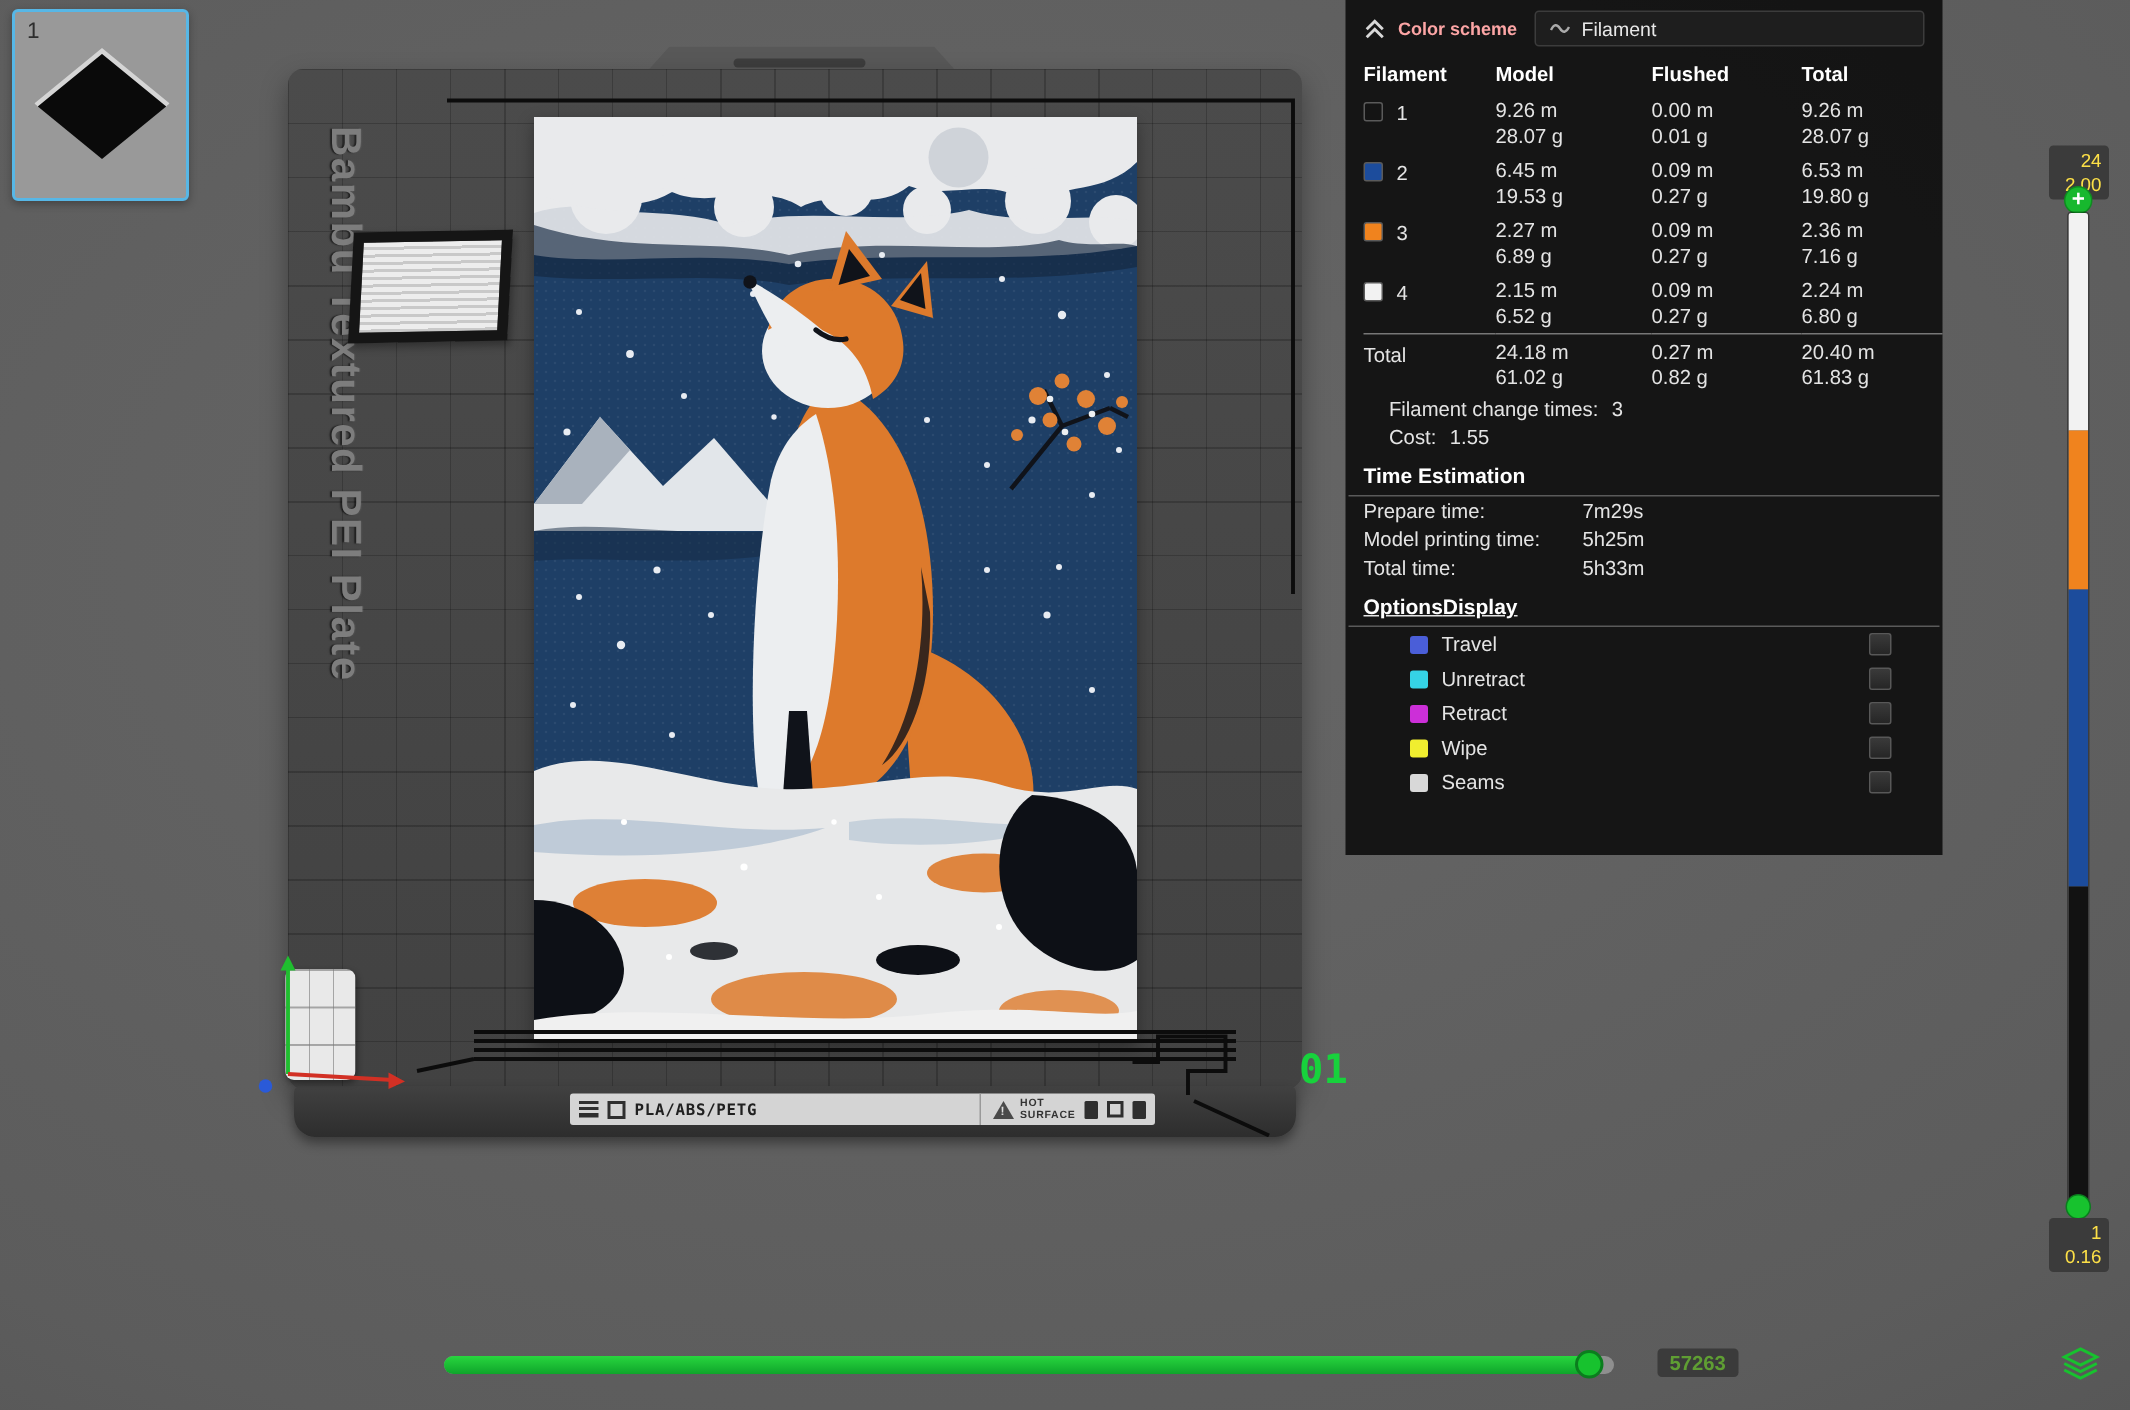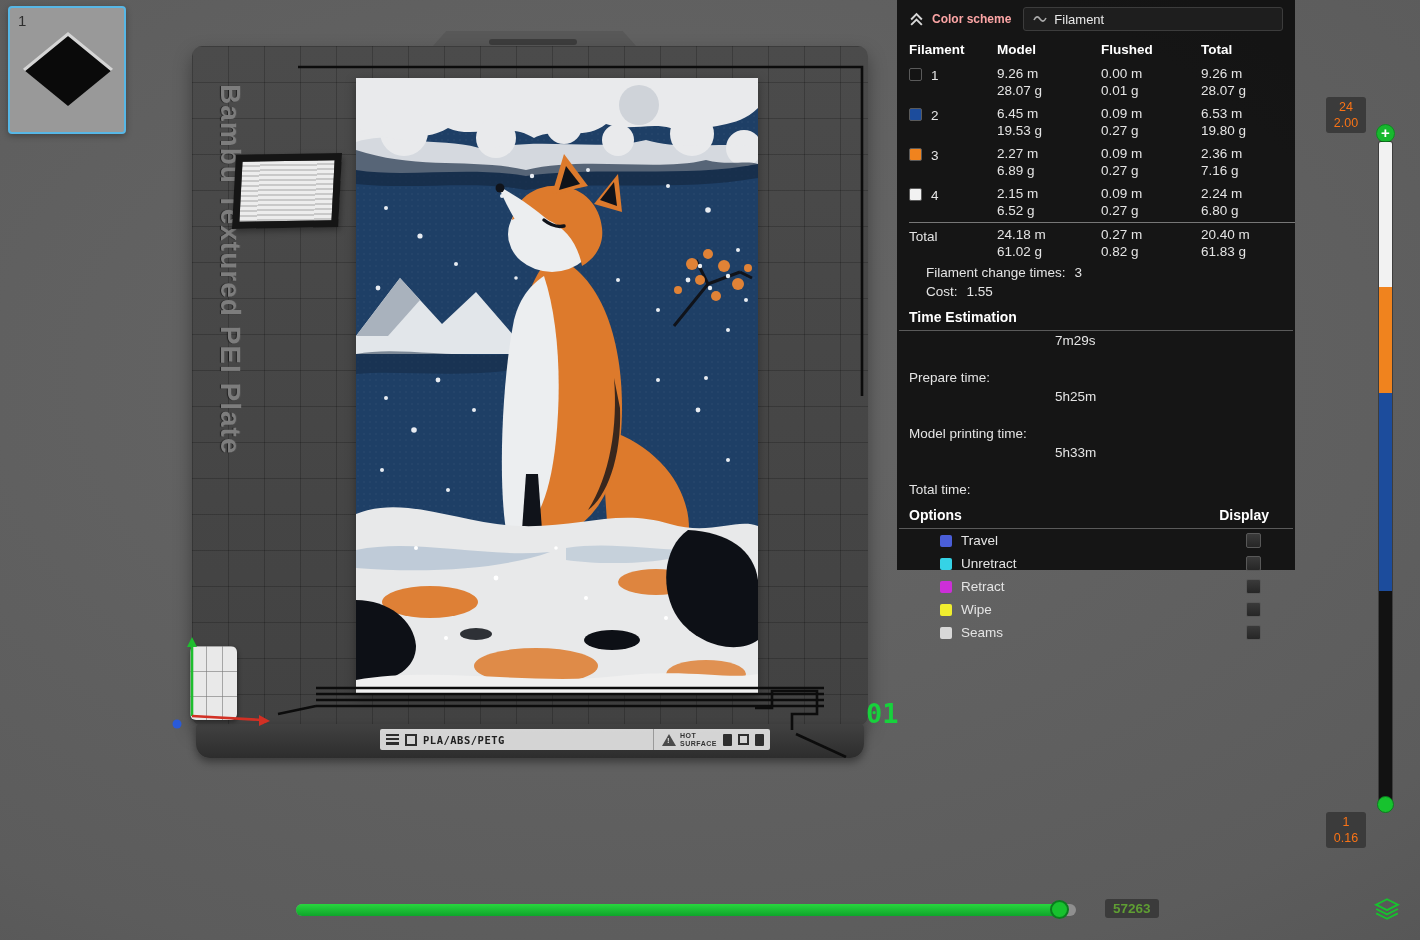--- a/index.html
+++ b/index.html
@@ -96,33 +96,33 @@
   .cell { line-height:17px; padding:3px 0; }
   .fil-cell { display:flex; align-items:flex-start; gap:9px; padding-top:5px; }
   .swatch { width:13px; height:13px; border-radius:2px; border:1px solid #5a5a5a; flex:none; margin-top:1px; }
   .total-cells { border-top:1px solid #777; }
   .total-label { font-weight:400; padding-top:5px; }
 
   .stat-line { padding:2px 29px; }
   .stat-line .val { margin-left:9px; }
   .sec-title { font-weight:700; font-size:14px; color:#fff; padding:8px 12px 5px; }
   .time-row { display:flex; padding:2px 12px; }
-  .time-row .lbl { width:146px;margin-top:37px; }
-  .opt-head { display:flex; justify-content:space-between; padding:8px 12px 5px; }
+  .time-row .lbl { width:146px; }
+  .opt-head { display:flex; padding:8px 12px 5px;text-decoration:underline; }
   .opt-head .left,.opt-head .right { font-weight:700; color:#fff; font-size:14px; }
   .opt-head .right { margin-right:14px; }
   .opt-row { display:flex; align-items:center; gap:9px; padding:4px 12px;margin-left:31px; }
   .opt-swatch { width:12px; height:12px; border-radius:2px; flex:none; }
   .opt-row .spacer { flex:1; }
   .checkbox { width:15px; height:15px; margin-right:22px; border:1px solid #585858;
     background:linear-gradient(#3a3a3a,#262626); border-radius:2px; }
 
   
-  .lbadge { width:40px; height:36px; background:#3b3b3b; border-radius:3px; color:#f97316;
-    font-size:12.5px; line-height:16px; text-align:center; padding:2px 5px; }
+  .lbadge { width:40px; height:36px; background:#3b3b3b; border-radius:3px; color:#fde047;
+    font-size:12.5px; line-height:16px; text-align:right; padding:2px 5px;margin-left:40px; }
   .badge-top { left:1326px; top:97px; }
   .badge-bottom { left:1326px; top:812px; }
   .plus-btn { left:1376px; top:124px; width:19px; height:19px; border-radius:50%;
     background:#17b82e; border:1px solid #0e8c20; color:#fff; font-size:15px; line-height:16px;
     text-align:center; font-weight:700; }
   .ltrack { left:1379px; top:142px; width:13px; height:660px; display:flex; flex-direction:column;
     border-radius:2px; overflow:hidden; box-shadow:0 0 0 1px rgba(0,0,0,0.35); }
   .lhandle { left:1377px; top:796px; width:17px; height:17px; border-radius:50%;
     background:#17c22e; border:1px solid #0b7d1e; }
 

